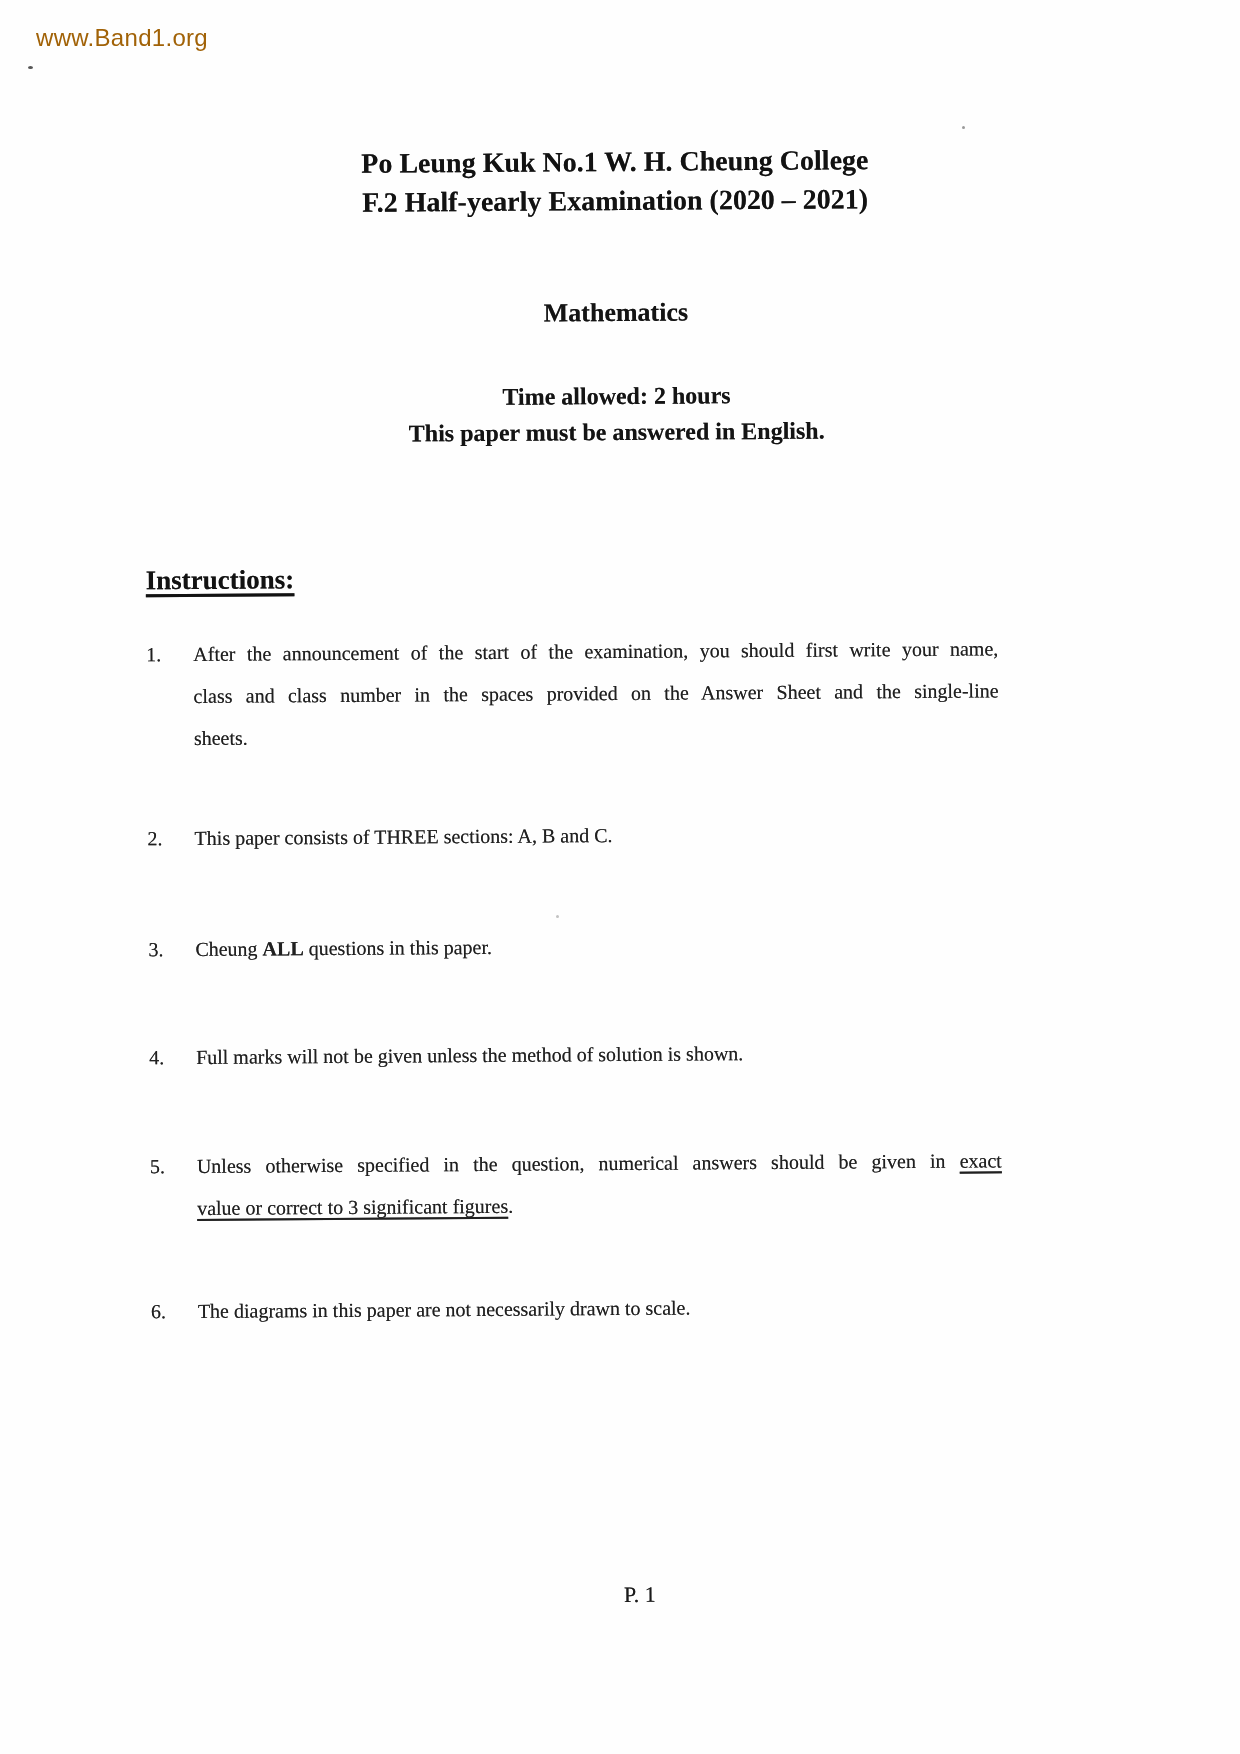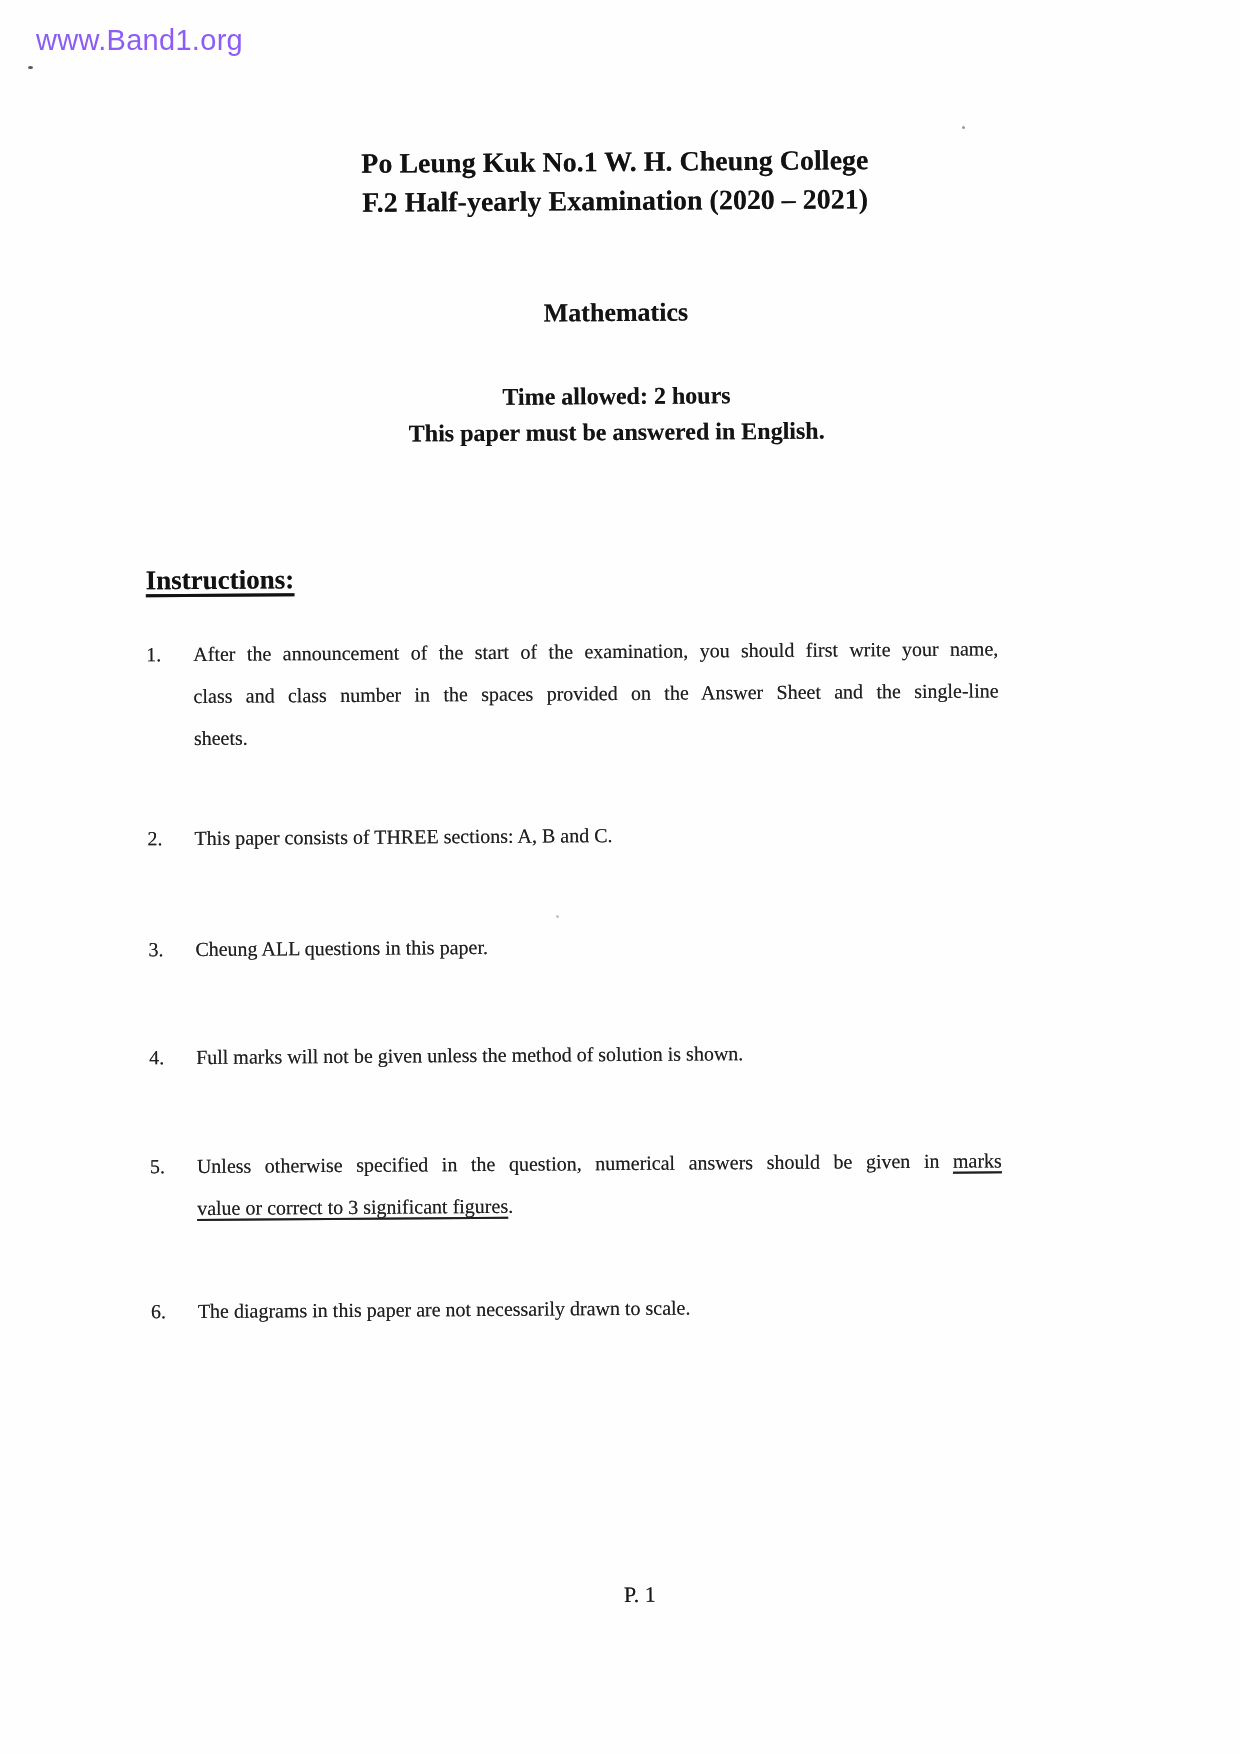--- a/index.html
+++ b/index.html
@@ -13,23 +13,23 @@
     font-family: "Liberation Serif", serif;
     color: #1e1e1e;
   }
 
   
   .watermark {
     position: absolute;
     left: 36px;
     top: 24px;
     font-family: "Liberation Sans", sans-serif;
-    font-size: 29px;
+    font-size: 24px;
     letter-spacing: 0.3px;
-    color: #8b5cf6;
+    color: #a16207;
   }
 
   
   .scan-content {
     position: absolute;
     inset: 0;
     transform: rotate(-0.4deg);
     transform-origin: 620px 900px;
     text-shadow: 0 0 0.6px rgba(25,25,25,0.65);
   }
@@ -89,21 +89,21 @@
     left: 0;
     top: 0;
   }
   .item .txt {
     margin-left: 47px;
   }
   .force-just {
     text-align: justify;
     text-align-last: justify;
   }
-  .bold-seg { font-weight: normal; }
+  .bold-seg { font-weight: bold; }
   .u-seg {
     text-decoration: underline;
     text-decoration-thickness: 2px;
     text-underline-offset: 4px;
   }
 
   .item-1 { top: 630px; }
   .item-2 { top: 814px; }
   .item-3 { top: 925px; }
   .item-4 { top: 1033px; }
@@ -176,21 +176,21 @@
 
     <div class="item item-4">
       <span class="num">4.</span>
       <div class="txt">Full marks will not be given unless the method of solution is shown.</div>
     </div>
 
     <div class="item item-5">
       <span class="num">5.</span>
       <div class="txt">
         <div class="force-just">
-          <span>Unless otherwise specified in the question, numerical answers should be given in </span><span class="u-seg">marks</span>
+          <span>Unless otherwise specified in the question, numerical answers should be given in </span><span class="u-seg">exact</span>
         </div>
         <div>
           <span class="u-seg">value or correct to 3 significant figures</span><span>.</span>
         </div>
       </div>
     </div>
 
     <div class="item item-6">
       <span class="num">6.</span>
       <div class="txt">The diagrams in this paper are not necessarily drawn to scale.</div>

